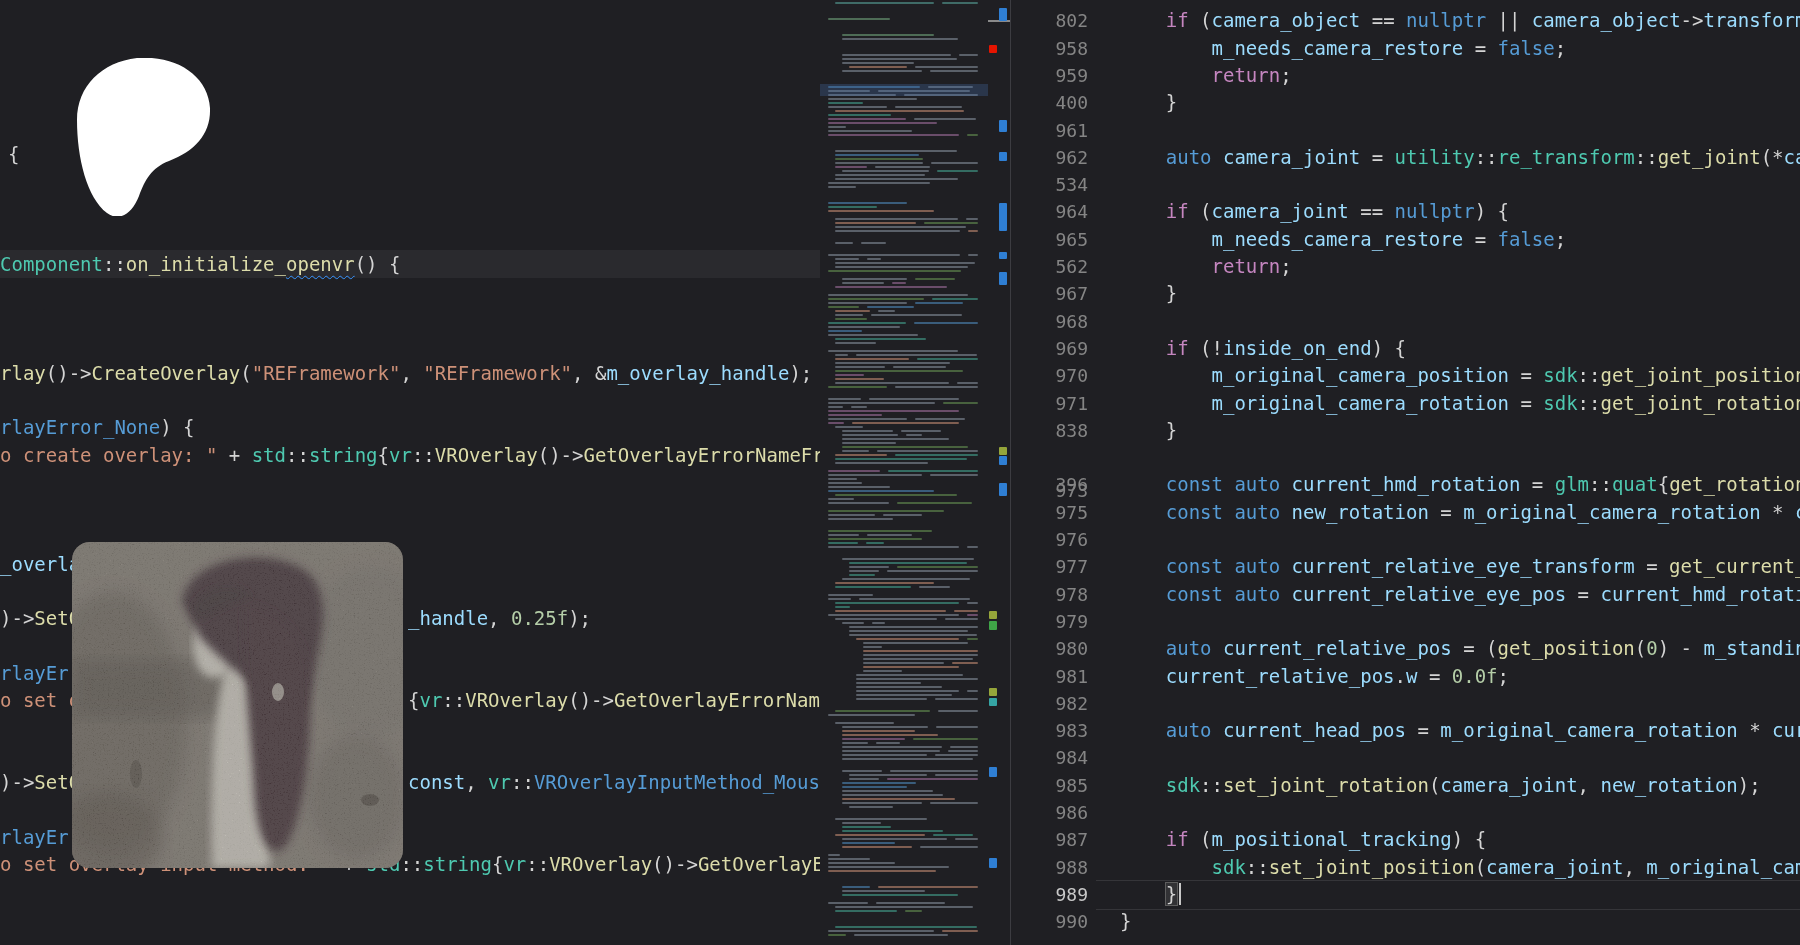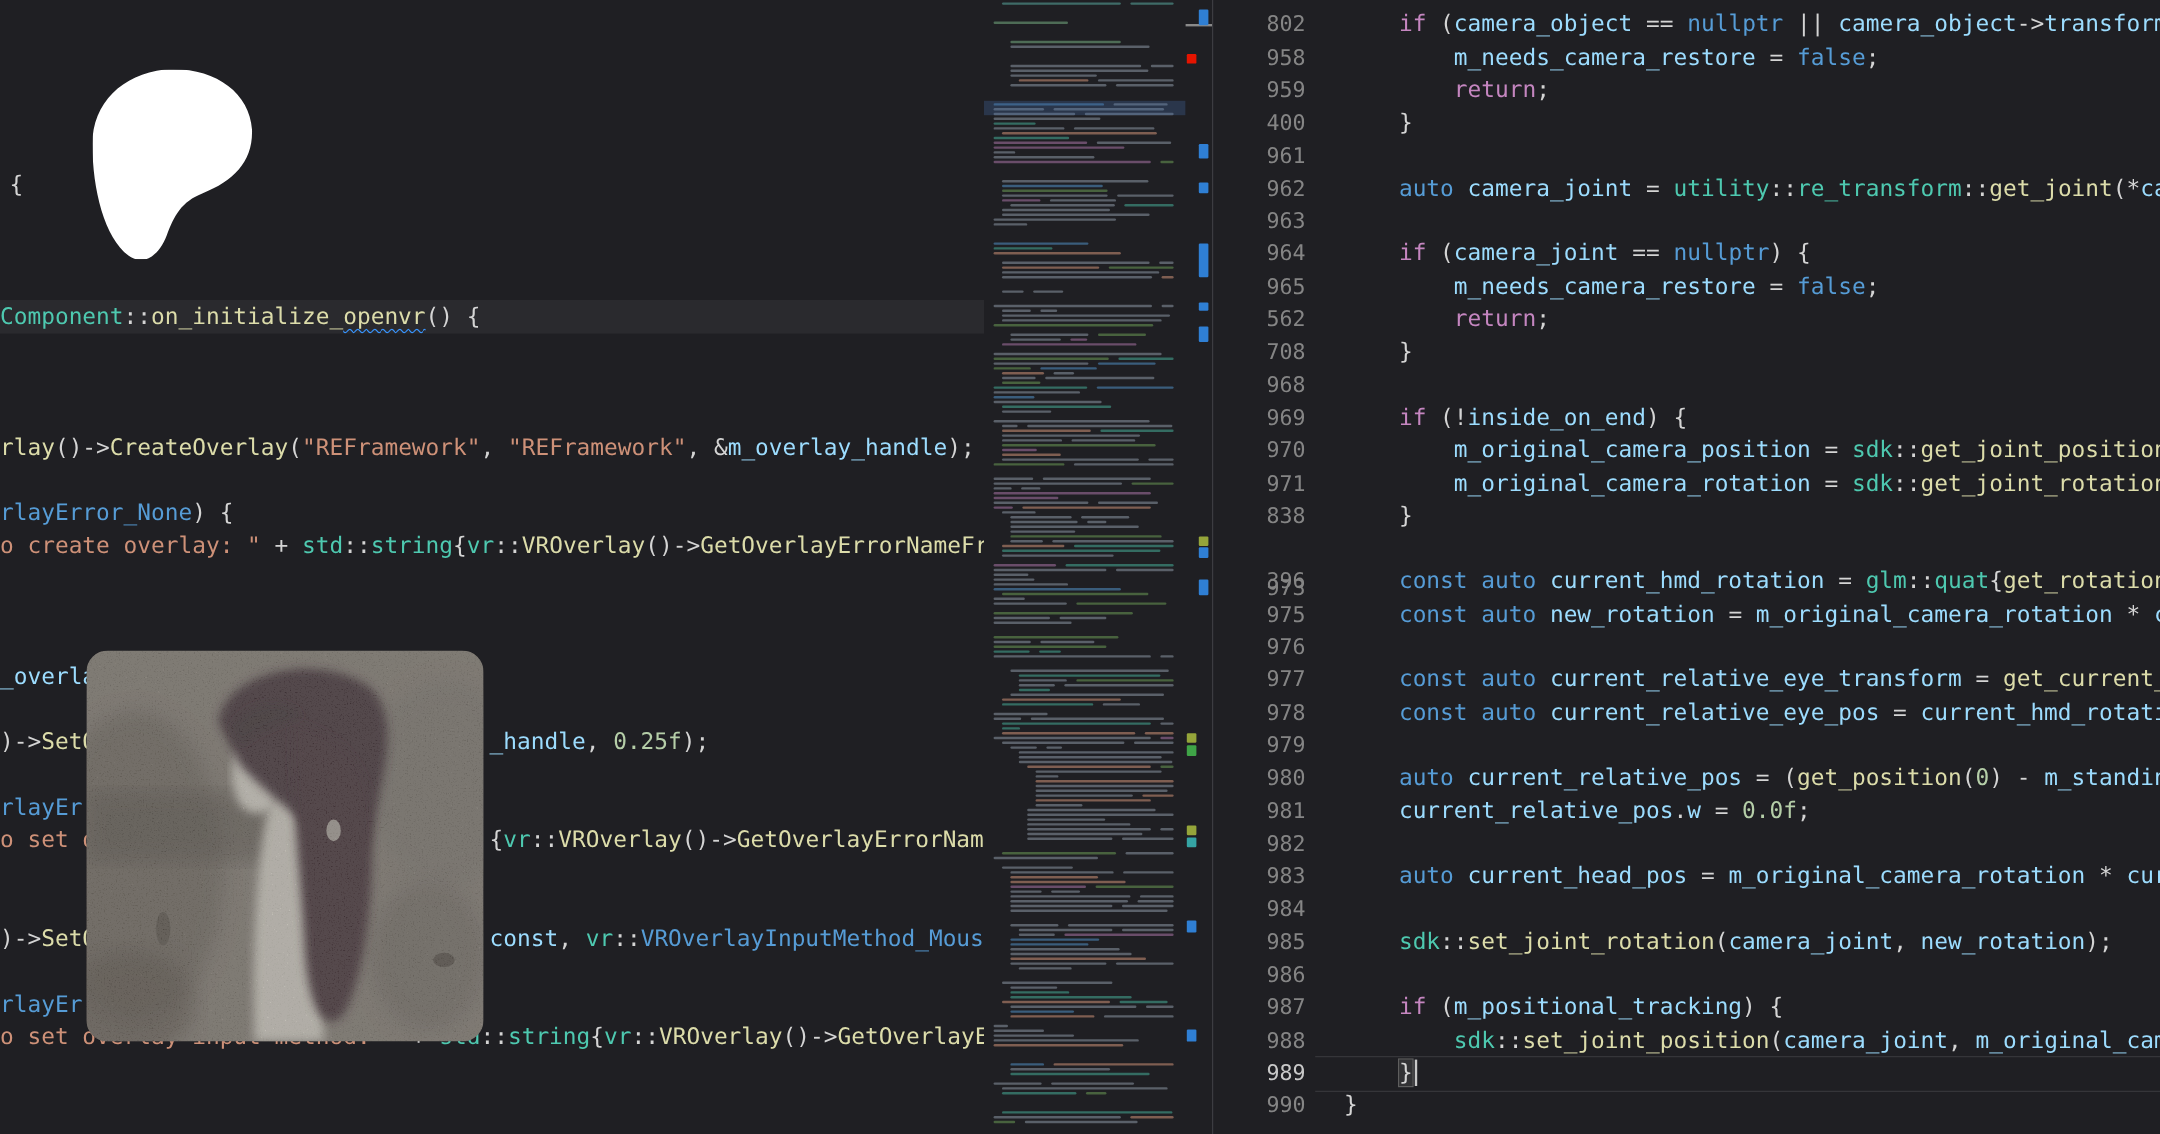--- a/index.html
+++ b/index.html
@@ -389,25 +389,25 @@
   <div id="pane-divider"></div>
 
   <div id="right-editor" class="pane">
     <div id="gutter">
         <div class="ln" style="top: 7.35px; width: 77px;">802</div>
         <div class="ln" style="top: 34.65px; width: 77px;">958</div>
         <div class="ln" style="top: 61.95px; width: 77px;">959</div>
         <div class="ln" style="top: 89.25px; width: 77px;">400</div>
         <div class="ln" style="top: 116.55px; width: 77px;">961</div>
         <div class="ln" style="top: 143.85px; width: 77px;">962</div>
-        <div class="ln" style="top: 171.15px; width: 77px;">963</div>
+        <div class="ln" style="top: 171.15px; width: 77px;">534</div>
         <div class="ln" style="top: 198.45px; width: 77px;">964</div>
         <div class="ln" style="top: 225.75px; width: 77px;">965</div>
         <div class="ln" style="top: 253.05px; width: 77px;">562</div>
-        <div class="ln" style="top: 280.35px; width: 77px;">708</div>
+        <div class="ln" style="top: 280.35px; width: 77px;">967</div>
         <div class="ln" style="top: 307.65px; width: 77px;">968</div>
         <div class="ln" style="top: 334.95px; width: 77px;">969</div>
         <div class="ln" style="top: 362.25px; width: 77px;">970</div>
         <div class="ln" style="top: 389.55px; width: 77px;">971</div>
         <div class="ln" style="top: 416.85px; width: 77px;">838</div>
         <div class="ln" style="top: 444.15px; width: 77px; margin-top: 33px;">973</div>
         <div class="ln" style="top: 471.45px; width: 77px;">396</div>
         <div class="ln" style="top: 498.75px; width: 77px;">975</div>
         <div class="ln" style="top: 526.05px; width: 77px;">976</div>
         <div class="ln" style="top: 553.35px; width: 77px;">977</div>

